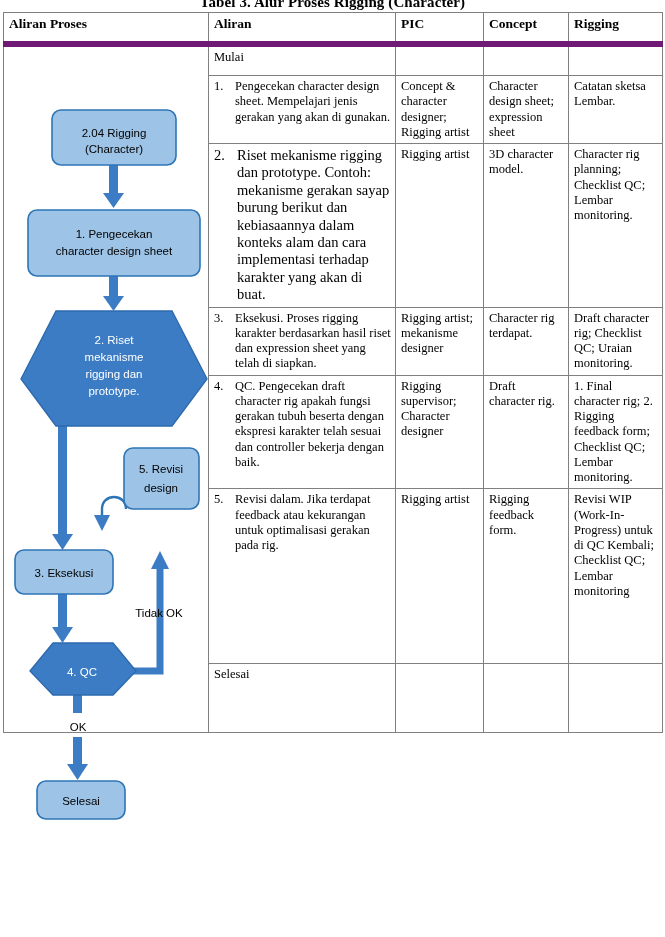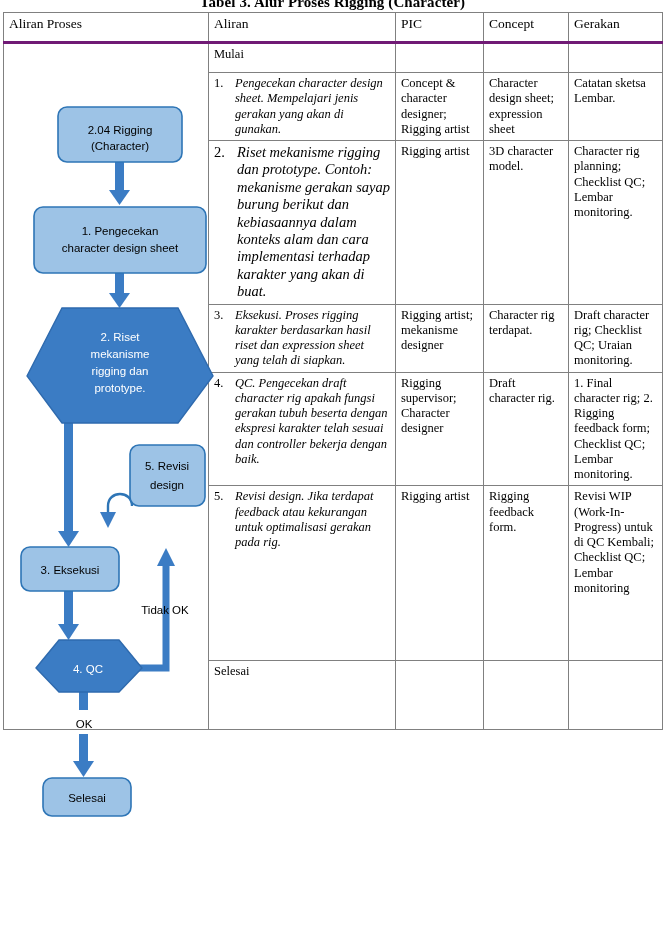--- a/index.html
+++ b/index.html
@@ -50,26 +50,26 @@
     border: 1px solid #808080;
     vertical-align: top;
     padding: 3px 4px 3px 5px;
     font-family: "Liberation Serif", serif;
     font-size: 12.5px;
     line-height: 1.22;
     text-align: left;
     word-wrap: break-word;
   }
   table.proc-table thead th {
-    font-weight: normal;
+    font-weight: bold;
     font-size: 13.5px;
     height: 22px;
     padding-top: 3px;
     padding-bottom: 3px;
-    border-bottom: 3px solid #701a75;
+    border-bottom: 6px solid #701a75;
   }
   .col-flow   { width: 205px; }
   .col-uraian { width: 187px; }
   .col-pic    { width: 88px; }
   .col-masuk  { width: 85px; }
   .col-kelu   { width: 94px; }
 
   td.flow-cell {
     padding: 0;
     position: relative;
@@ -79,32 +79,31 @@
   .num-item {
     display: flex;
     gap: 6px;
   }
   .num-item .num {
     flex: 0 0 auto;
     width: 15px;
   }
   .num-item .body {
     flex: 1 1 auto;
-    font-style: italic;
   }
   .big-text {
     font-size: 14.5px;
     line-height: 1.2;
   }
   .big-text .num { width: 17px; }
 
   
   .flowchart {
     position: absolute;
-    left: 6px;
+    left: 0;
     top: 0;
     width: 205px;
     height: 100%;
     pointer-events: none;
   }
   .flowchart svg {
     display: block;
   }
   .fc-label {
     font-family: "Liberation Sans", sans-serif;
@@ -136,21 +135,21 @@
       <col class="col-pic">
       <col class="col-masuk">
       <col class="col-kelu">
     </colgroup>
     <thead>
       <tr>
         <th>Aliran Proses</th>
         <th>Aliran</th>
         <th>PIC</th>
         <th>Concept</th>
-        <th>Gerakan</th>
+        <th>Rigging</th>
       </tr>
     </thead>
     <tbody>
 
       <tr>
         <td class="flow-cell" rowspan="7">
           <div class="flowchart">
             <svg width="205" height="880" viewBox="0 0 205 880" xmlns="http://www.w3.org/2000/svg">
               <defs>
                 <marker id="ah" markerWidth="8" markerHeight="8" refX="1" refY="4" orient="auto">
@@ -292,21 +291,21 @@
         </td>
         <td>Rigging supervisor; Character designer</td>
         <td>Draft character rig.</td>
         <td>1. Final character rig; 2. Rigging feedback form; Checklist QC; Lembar monitoring.</td>
       </tr>
 
       <tr>
         <td style="height:168px">
           <div class="num-item">
             <span class="num">5.</span>
-            <span class="body">Revisi design. Jika terdapat feedback atau kekurangan untuk optimalisasi gerakan pada rig.</span>
+            <span class="body">Revisi dalam. Jika terdapat feedback atau kekurangan untuk optimalisasi gerakan pada rig.</span>
           </div>
         </td>
         <td>Rigging artist</td>
         <td>Rigging feedback form.</td>
         <td>Revisi WIP (Work-In-Progress) untuk di QC Kembali; Checklist QC; Lembar monitoring</td>
       </tr>
 
       <tr>
         <td style="height:62px">Selesai</td>
         <td></td>

